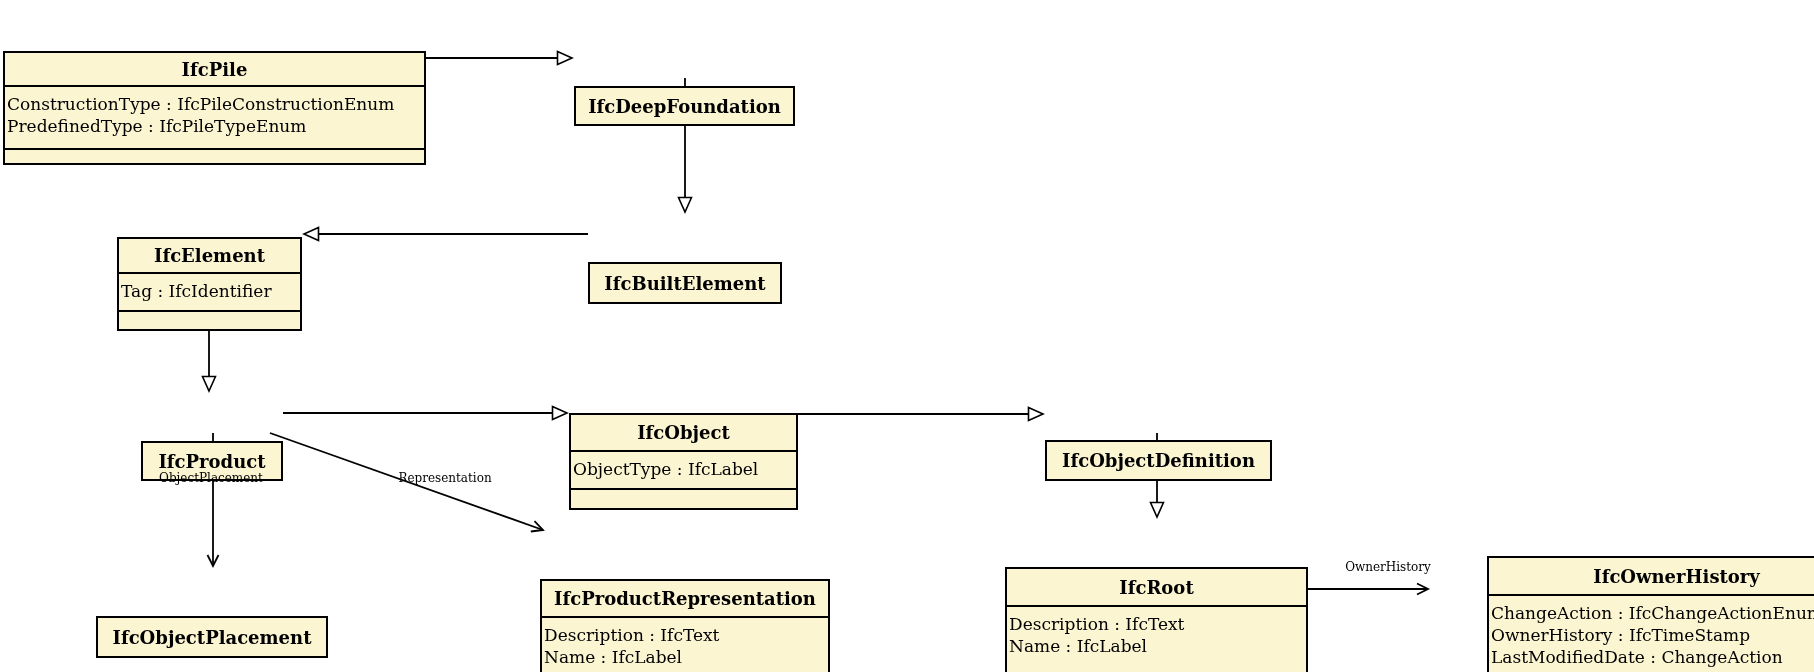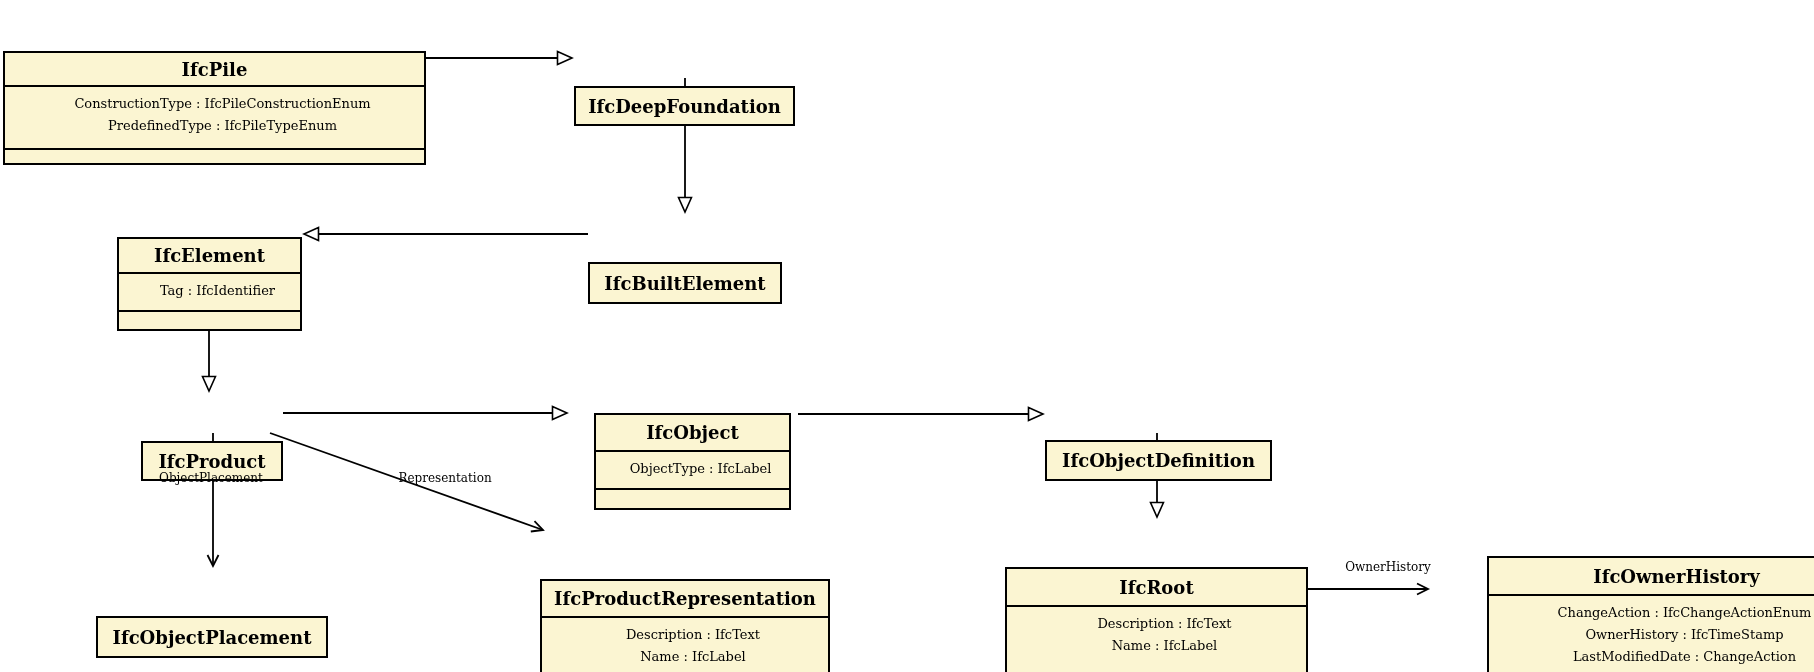--- a/index.html
+++ b/index.html
@@ -7,21 +7,21 @@
          font-family:"DejaVu Serif","Liberation Serif",serif;color:#000;}
   .edges{position:absolute;left:0;top:0;z-index:1;}
   .edge{stroke:var(--line-color,#000);stroke-width:1.8;}
   .uml-class{position:absolute;background:var(--box-fill,#fbf5d2);
              border:2px solid var(--box-border,#000);box-sizing:border-box;
              display:flex;flex-direction:column;z-index:2;margin-top:48px;}
   .uml-title{font-weight:bold;font-size:18px;display:flex;align-items:center;justify-content:center;
              border-bottom:2px solid var(--box-border,#000);box-sizing:border-box;flex:0 0 auto;}
   .uml-class.single .uml-title{flex:1 1 auto;border-bottom:none;border-radius:13px;}
   .uml-attrs{border-bottom:2px solid var(--box-border,#000);box-sizing:border-box;
-             padding:6px 10px 0 26px;font-size:13px;line-height:22px;flex:0 0 auto;text-align:center;}
+             padding:6px 10px 0 2px;font-size:17px;line-height:22px;flex:0 0 auto;}
   .uml-attr{white-space:nowrap;}
   .uml-empty{flex:1 1 auto;}
   .edge-label{position:absolute;font-size:12px;text-align:center;z-index:3;white-space:nowrap;}
 </style>
 </head>
 <body>
 
 <div id="stage">
 
   <svg class="edges" width="1814" height="672" viewBox="0 0 1814 672">
@@ -67,21 +67,21 @@
   </div>
 
   <div class="uml-class single" style="left:588px;top:214px;width:194px;height:42px">
     <div class="uml-title">IfcBuiltElement</div>
   </div>
 
   <div class="uml-class single" style="left:141px;top:393px;width:142px;height:40px">
     <div class="uml-title">IfcProduct</div>
   </div>
 
-  <div class="uml-class" style="left:594px;top:365px;width:197px;height:97px">
+  <div class="uml-class" style="left:569px;top:365px;width:229px;height:97px">
     <div class="uml-title" style="height:37px">IfcObject</div>
     <div class="uml-attrs" style="height:38px">
       <div class="uml-attr">ObjectType : IfcLabel</div>
     </div>
     <div class="uml-empty"></div>
   </div>
 
   <div class="uml-class single" style="left:1045px;top:392px;width:227px;height:41px">
     <div class="uml-title">IfcObjectDefinition</div>
   </div>

